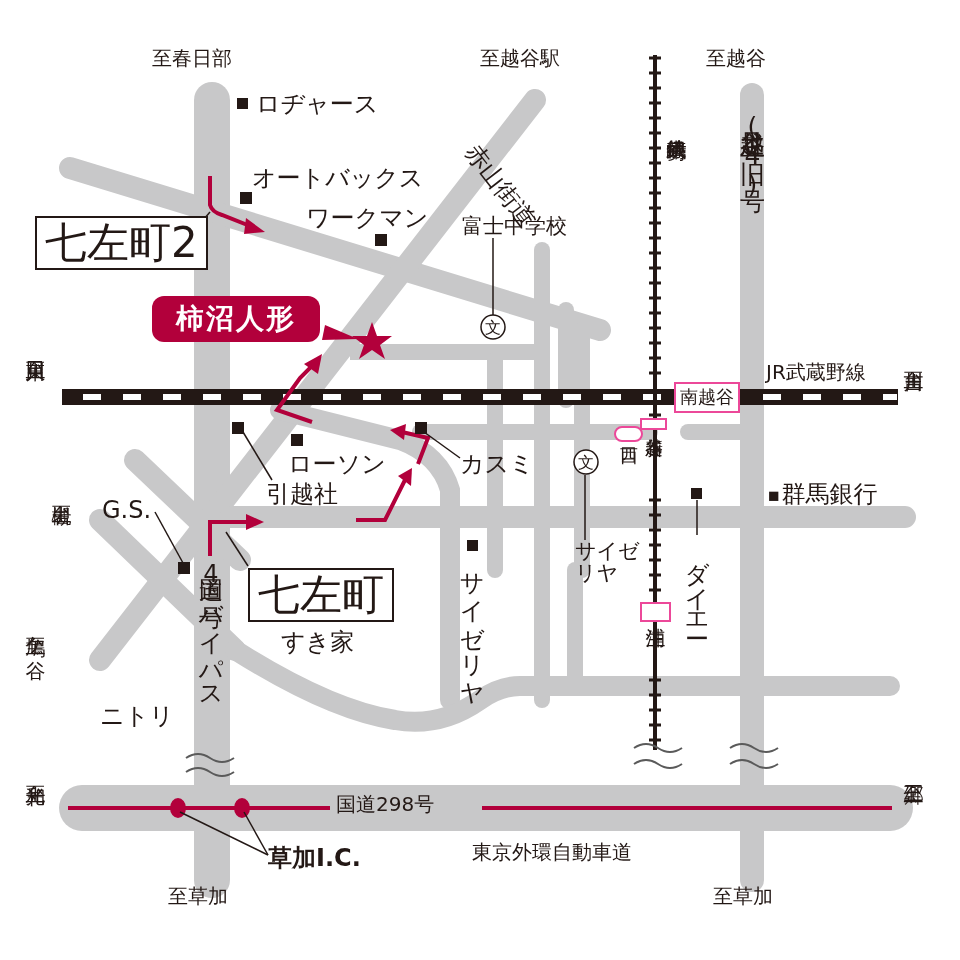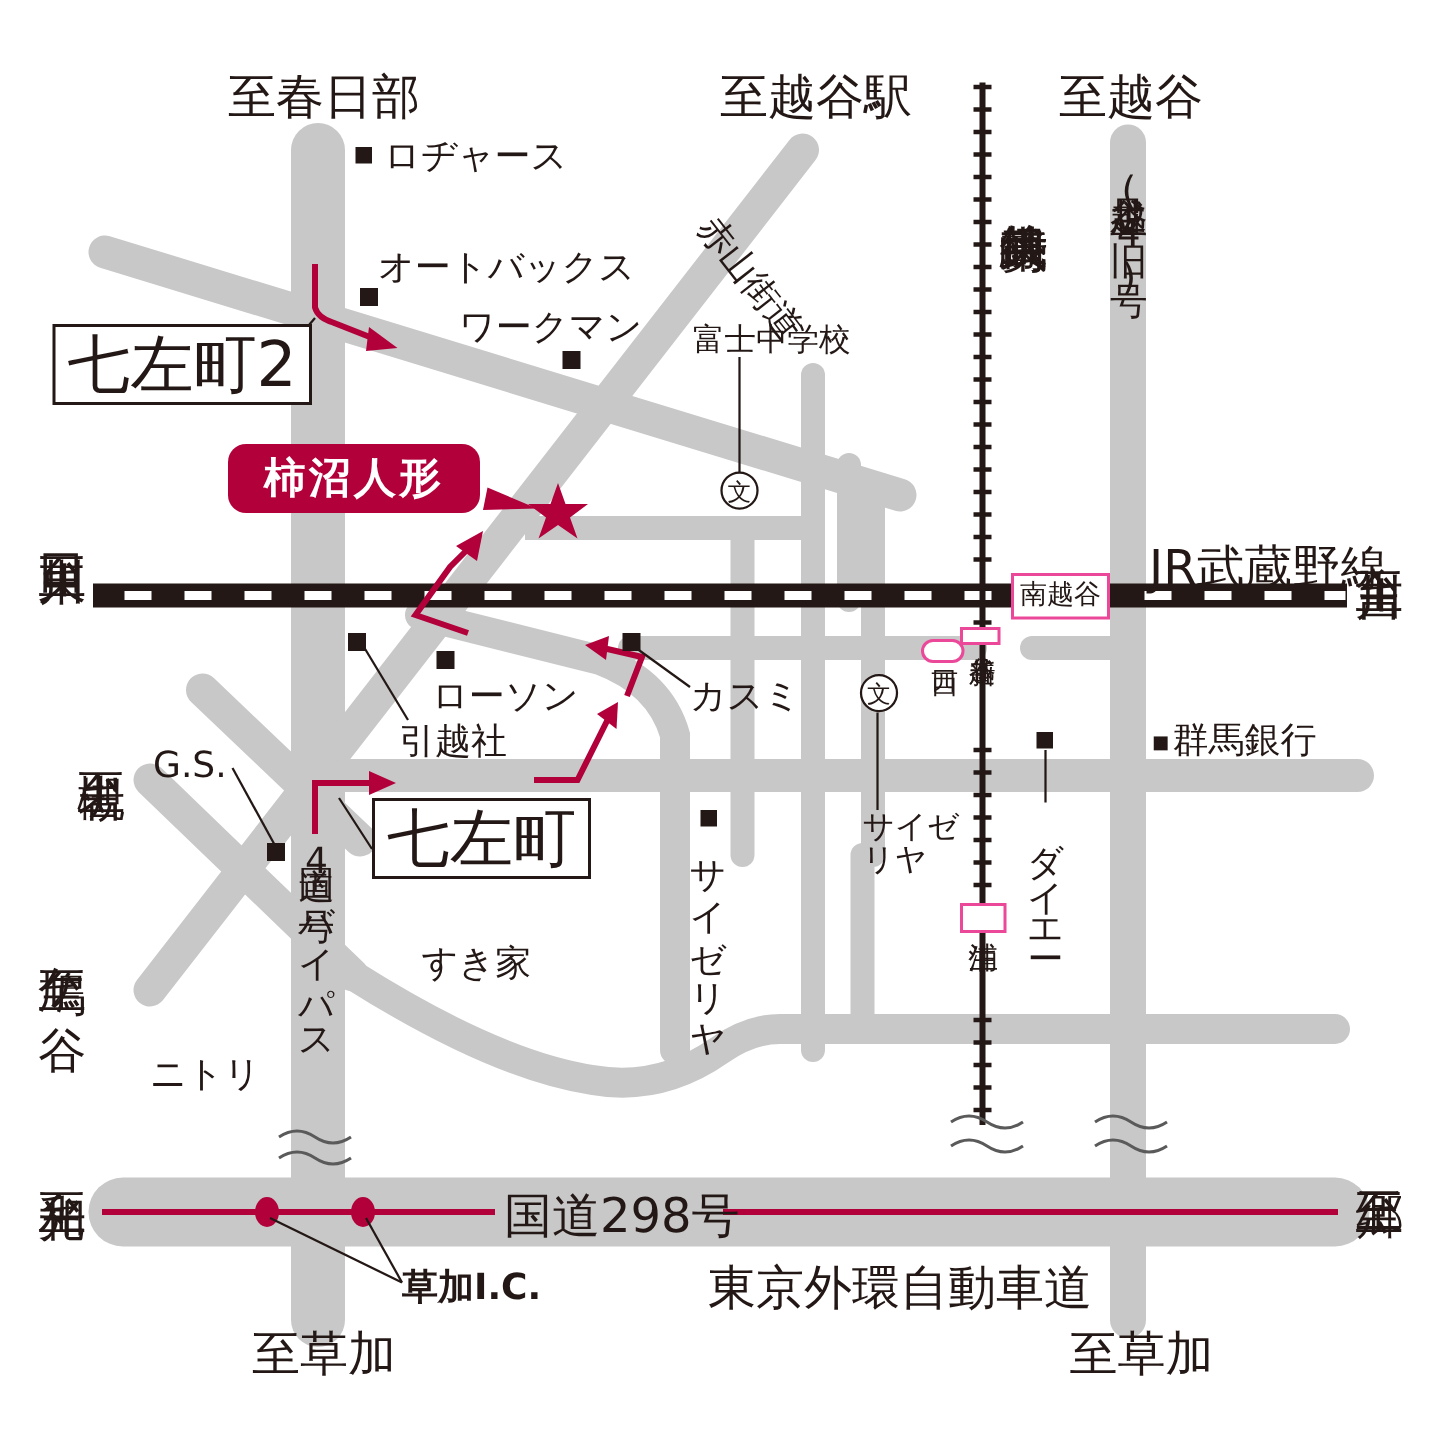--- a/index.html
+++ b/index.html
@@ -1,19 +1,19 @@
 <!DOCTYPE html>
 <html><head>
   <meta charset="utf-8">
   <style>
     html, body { margin: 0; padding: 0; background: #ffffff; }
     body { width: 960px; height: 960px; position: relative; overflow: hidden;
            font-family: "DejaVu Sans", "Liberation Sans", sans-serif; color: #231815; }
     #map { position: absolute; left: 0; top: 0; width: 960px; height: 960px; }
-    .lbl { position: absolute; font-size: 32px; line-height: 1; white-space: nowrap; color: #231815; }
+    .lbl { position: absolute; font-size: 20px; line-height: 1; white-space: nowrap; color: #231815; }
     .v { writing-mode: vertical-rl; text-orientation: upright; letter-spacing: 0; }
     .sm { font-size: 21px; }
     .md { font-size: 24px; }
     .boxed { border: 2px solid #231815; background: #fff; padding: 4px 8px; font-size: 42px; }
     .stn { position: absolute; border: 2px solid #ec4899; background: #fff; font-size: 18px;
            line-height: 1.05; text-align: center; color: #231815; }
     .stn.v { padding: 4px 2px; }
     .stn.pill { border-radius: 14px; }
     .dest { position: absolute; background: #b2003b; color: #fff; font-weight: bold;
             font-size: 28px; border-radius: 12px; padding: 9px 24px; line-height: 1; letter-spacing: 2px; }
@@ -218,21 +218,21 @@
 
 <div class="lbl v" style="left:667px;top:124px;">東武伊勢崎線</div>
 <div class="lbl" style="left:766px;top:362px;">JR武蔵野線</div>
 
 <div class="stn" style="left:674px;top:382px;padding:4px 4px;">南越谷</div>
 <div class="stn v" style="left:640px;top:418px;">新越谷</div>
 <div class="stn v pill" style="left:614px;top:426px;padding:6px 3px;">西口</div>
 <div class="stn v" style="left:640px;top:602px;padding:8px 3px;font-size:20px;">浦生</div>
 
 <div class="lbl boxed" style="left:35px;top:216px;">七左町2</div>
-<div class="lbl boxed" style="left:248px;top:532px;">七左町</div>
+<div class="lbl boxed" style="left:248px;top:568px;">七左町</div>
 
 <div class="lbl md" style="left:256px;top:92px;">ロヂャース</div>
 <div class="lbl md" style="left:252px;top:166px;">オートバックス</div>
 <div class="lbl md" style="left:306px;top:206px;">ワークマン</div>
 <div class="lbl sm" style="left:462px;top:216px;">富士中学校</div>
 <div class="lbl md" style="left:288px;top:452px;">ローソン</div>
 <div class="lbl md" style="left:266px;top:482px;">引越社</div>
 <div class="lbl md" style="left:460px;top:452px;">カスミ</div>
 <div class="lbl md" style="left:102px;top:498px;">G.S.</div>
 <div class="lbl md" style="left:236px;top:630px;margin-left:45px;">すき家</div>

